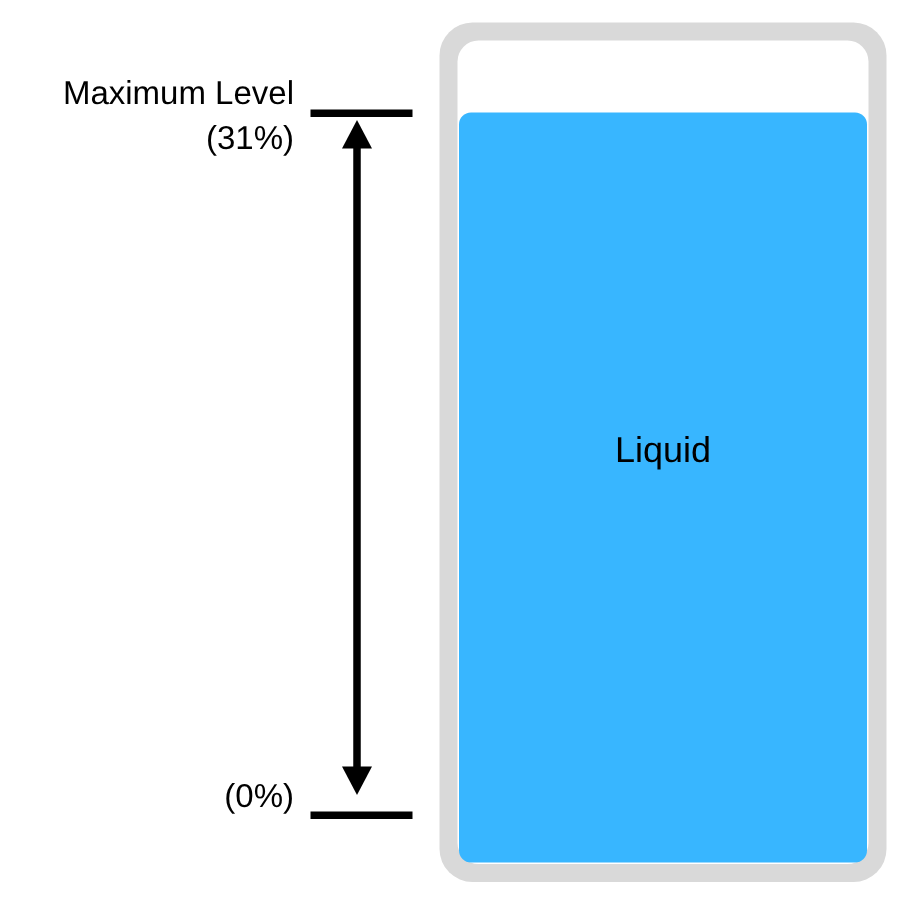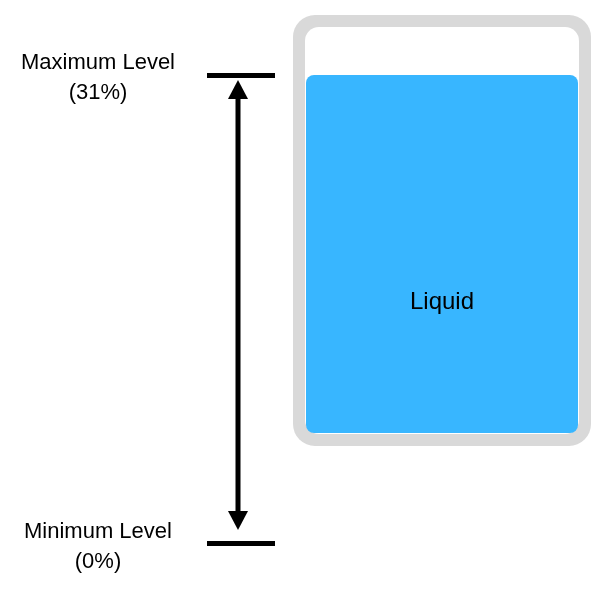--- a/index.html
+++ b/index.html
@@ -20,21 +20,21 @@
   .stage {
     position: relative;
     width: 600px; height: 600px;
     background: var(--background);
   }
   
   .level-label {
     position: absolute;
     left: 0;
     width: 196px;
-    text-align: center;
+    text-align: right;
     color: var(--text);
     font-size: 22px;
     line-height: 30px;
     font-weight: 400;
   }
   .level-label--max { top: 47px; }
   .level-label--min { top: 516px; }
   
   .tick {
     position: absolute;
@@ -55,21 +55,21 @@
   }
   .range-arrow svg { display: block; width: 100%; height: 100%; }
   .range-arrow .stroke { stroke: var(--marks); }
   .range-arrow .fill   { fill: var(--marks); }
   
   .tank {
     position: absolute;
     left: 293px;
     top: 15px;
     width: 298px;
-    height: 431px;
+    height: 573px;
     background: var(--container-border);
     border-radius: 22px;
     padding-left: 24px;
   }
   .tank-interior {
     position: absolute;
     left: 12px; right: 12px; top: 12px; bottom: 12px;
     background: var(--container-interior);
     border-radius: 14px;
   }
@@ -95,21 +95,20 @@
 <body>
 
 <div class="stage">
 
   <div class="level-label level-label--max">
     <div>Maximum Level</div>
     <div>(31%)</div>
   </div>
 
   <div class="level-label level-label--min">
-    <div>Minimum Level</div>
     <div>(0%)</div>
   </div>
 
   <div class="tick tick--max"></div>
   <div class="tick tick--min"></div>
 
   <div class="range-arrow">
     <svg viewBox="0 0 28 450" xmlns="http://www.w3.org/2000/svg">
       <line class="stroke" x1="14" y1="12" x2="14" y2="438" stroke-width="5"></line>
       <polygon class="fill" points="14,0 4,19 24,19"></polygon>

